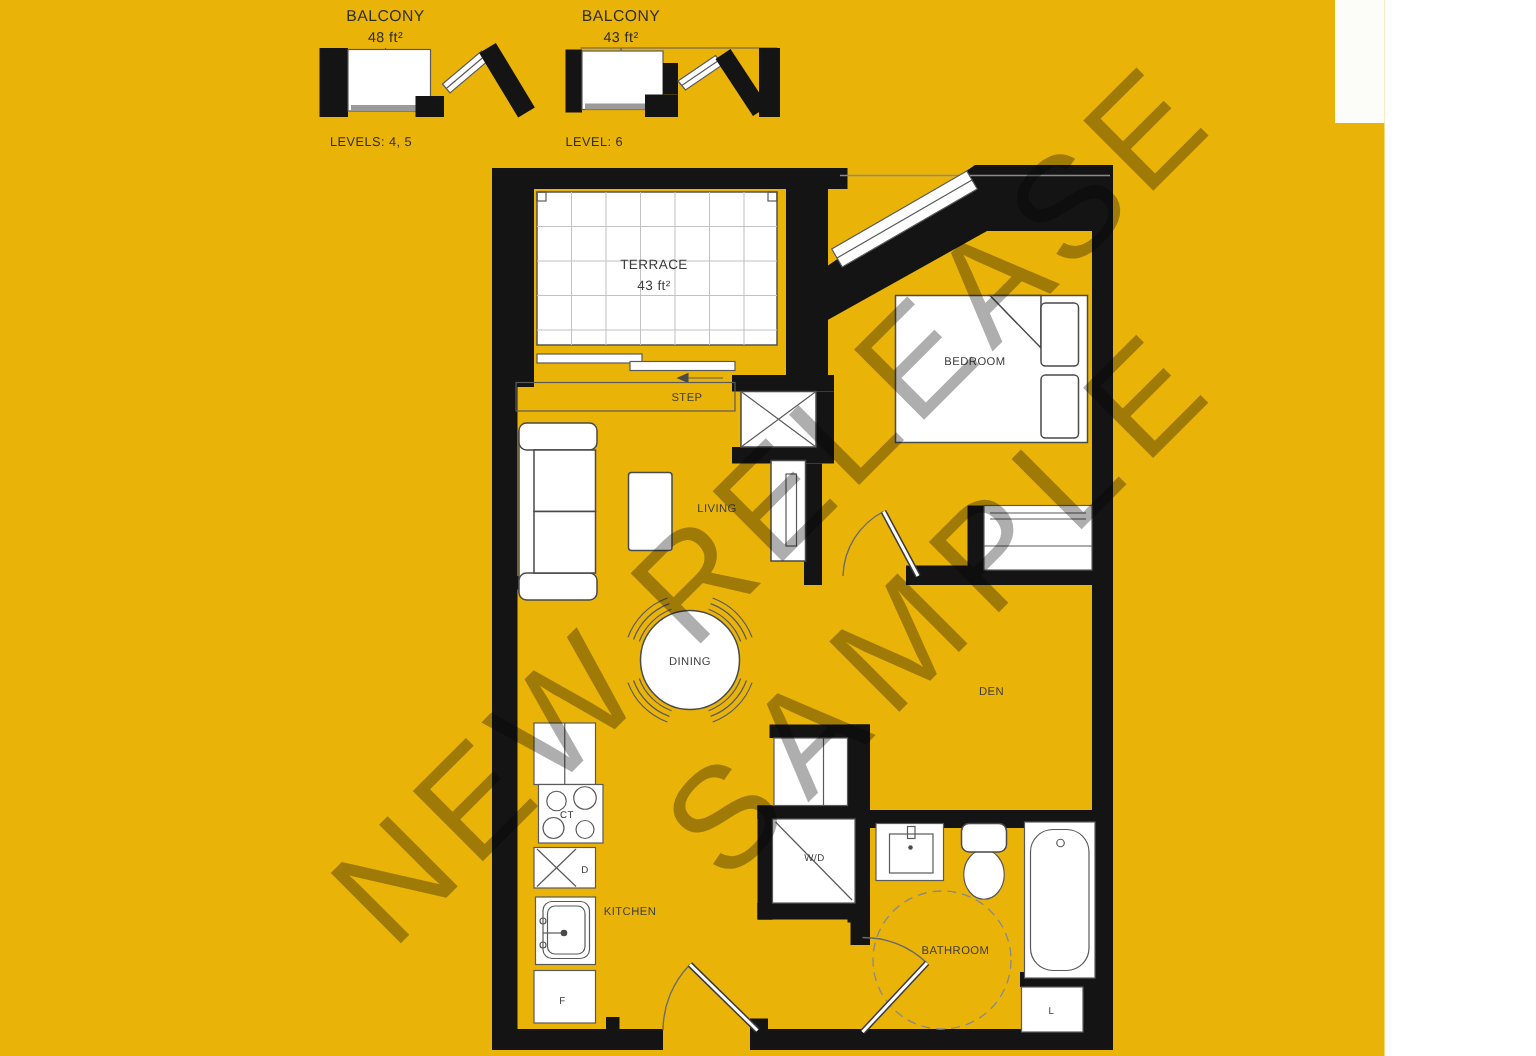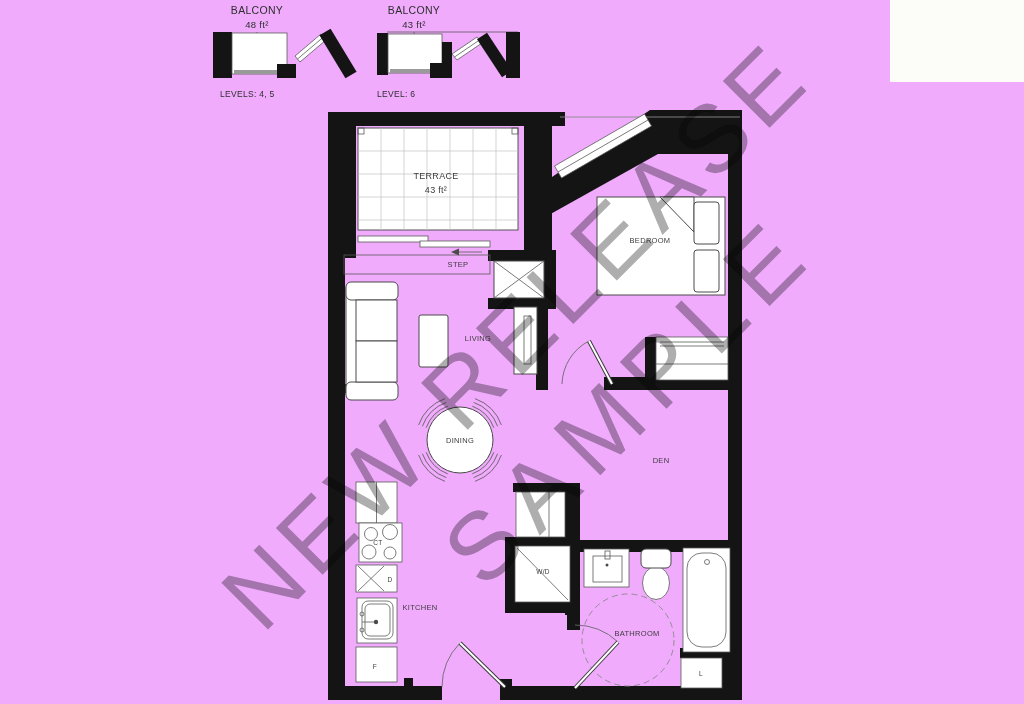--- a/index.html
+++ b/index.html
@@ -1,16 +1,16 @@
 <!DOCTYPE html>
 <html><head>
 <meta charset="utf-8">
 <style>
   html,body{margin:0;padding:0;background:#ffffff;}
-  .stage{position:relative;width:1024px;height:704px;background:#f0abfc;overflow:hidden;
+  .stage{position:relative;width:923px;height:704px;background:#eab308;overflow:hidden;
          font-family:"Liberation Sans", sans-serif;}
   svg{position:absolute;left:0;top:0;}
   .wall{fill:#141414;stroke:none;}
   .lnt{fill:none;stroke:#5a5a5a;stroke-width:0.8;}
   .furn{fill:#ffffff;stroke:#4a4a4a;stroke-width:1;}
   .furnt{fill:#ffffff;stroke:#5a5a5a;stroke-width:0.8;}
   .grid{stroke:#c2c2c2;stroke-width:0.7;}
   .lbl{fill:#3c3c3c;letter-spacing:0.3px;}
   .lbl-room{font-size:7.5px;}
   .lbl-fix{font-size:6.5px;}

